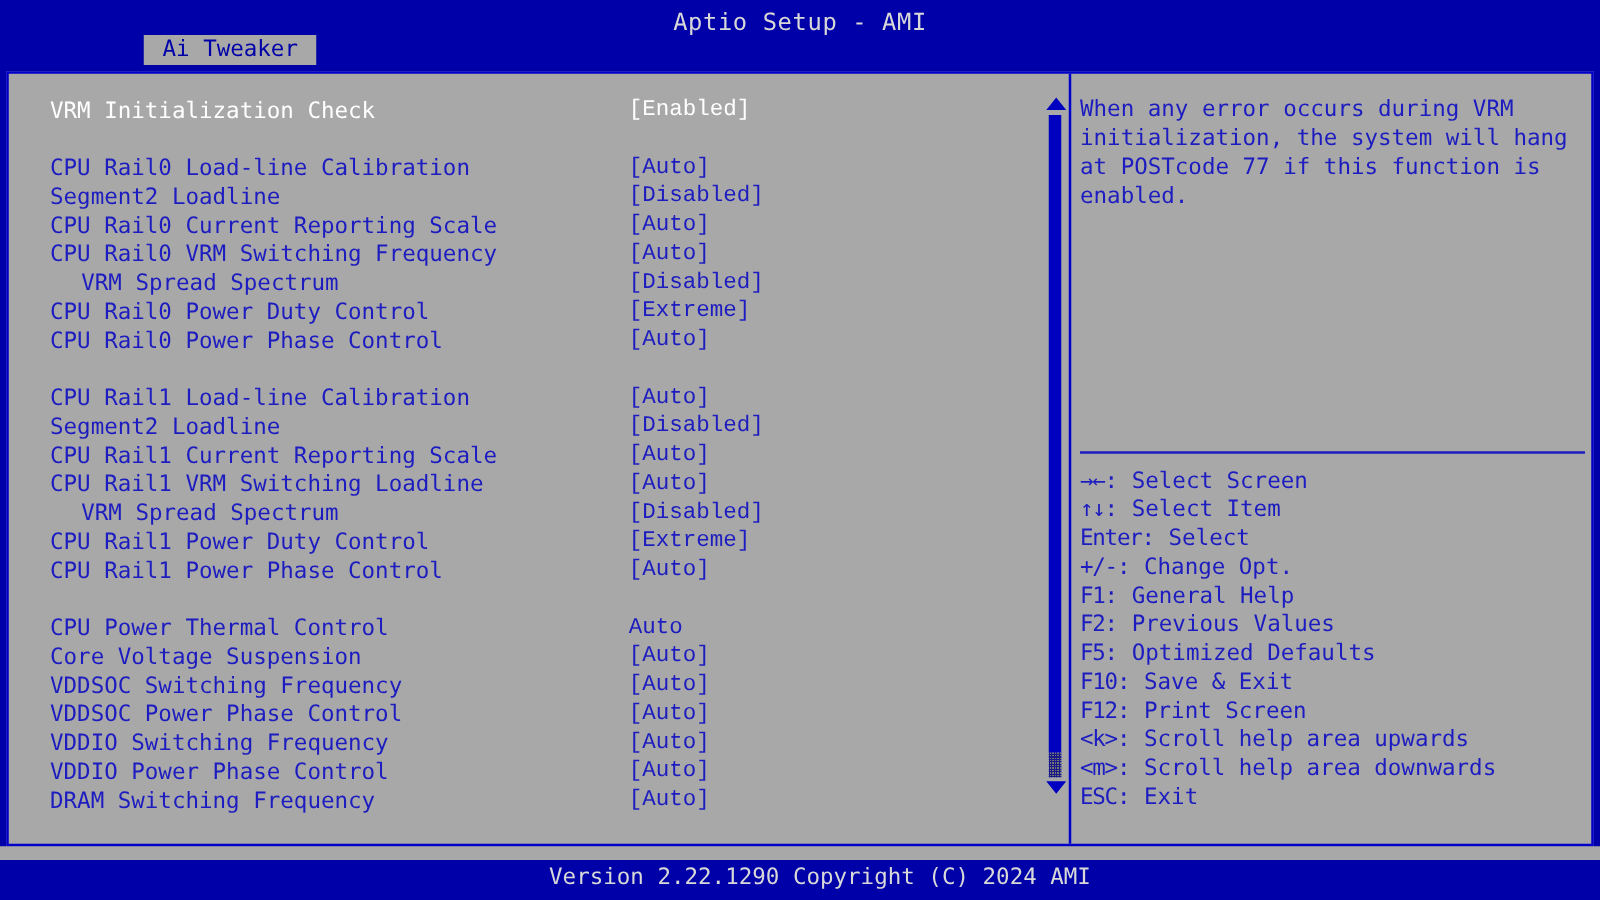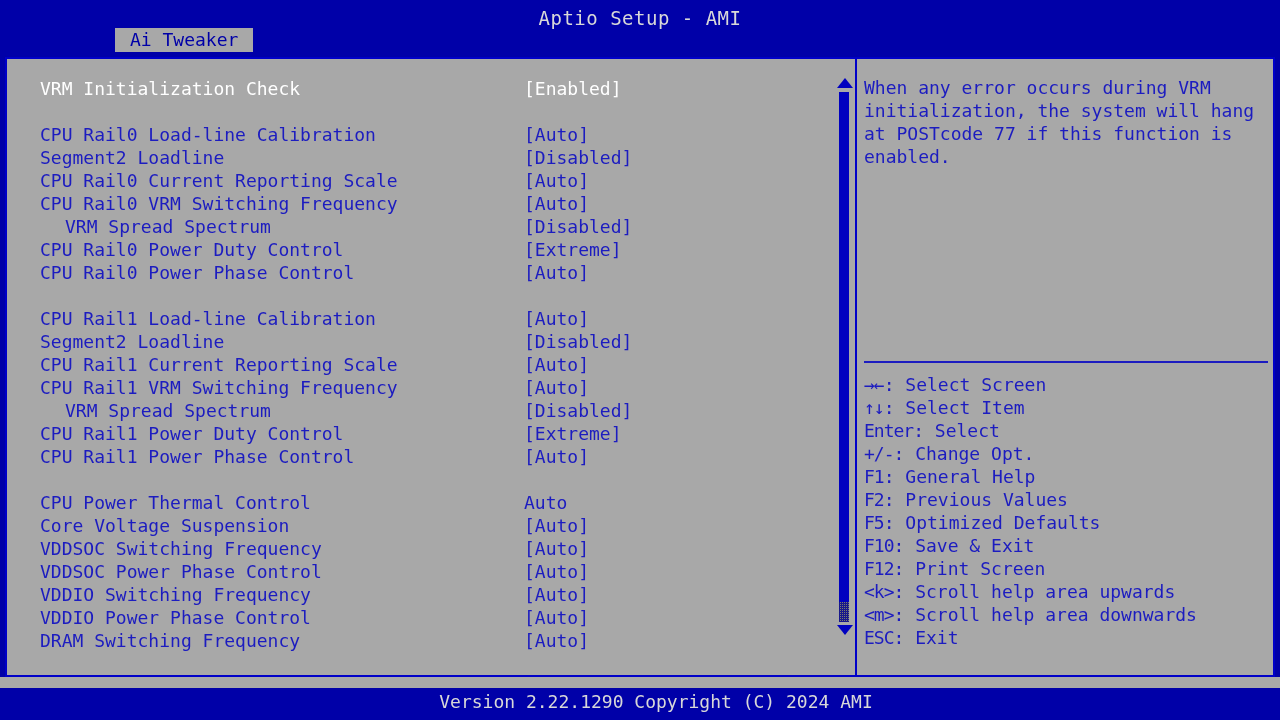--- a/index.html
+++ b/index.html
@@ -90,23 +90,24 @@
     position: absolute;
     left: 33px;
     top: 0;
     max-width: 470px;
     overflow: hidden;
     white-space: pre;
   }
   .row .label.indent { left: 58px; }
   .row .value {
     position: absolute;
-    left: 517px;
+    left: 496px;
     top: 0;
     white-space: pre;
+    font-family: Liberation Mono, monospace;
   }
 
   
   #scrollbar {
     position: absolute;
     left: 826px; top: 0;
     width: 22px; height: 616px;
   }
   #sb-up, #sb-down {
     position: absolute;
@@ -234,21 +235,21 @@
         <div class="row" style="top: 64px;"><span class="label">CPU Rail0 Load-line Calibration</span><span class="value">[Auto]</span></div>
         <div class="row" style="top: 87px;"><span class="label">Segment2 Loadline</span><span class="value">[Disabled]</span></div>
         <div class="row" style="top: 110px;"><span class="label">CPU Rail0 Current Reporting Scale</span><span class="value">[Auto]</span></div>
         <div class="row" style="top: 133px;"><span class="label">CPU Rail0 VRM Switching Frequency</span><span class="value">[Auto]</span></div>
         <div class="row" style="top: 156px;"><span class="label indent">VRM Spread Spectrum</span><span class="value">[Disabled]</span></div>
         <div class="row" style="top: 179px;"><span class="label">CPU Rail0 Power Duty Control</span><span class="value">[Extreme]</span></div>
         <div class="row" style="top: 202px;"><span class="label">CPU Rail0 Power Phase Control</span><span class="value">[Auto]</span></div>
         <div class="row" style="top: 248px;"><span class="label">CPU Rail1 Load-line Calibration</span><span class="value">[Auto]</span></div>
         <div class="row" style="top: 271px;"><span class="label">Segment2 Loadline</span><span class="value">[Disabled]</span></div>
         <div class="row" style="top: 294px;"><span class="label">CPU Rail1 Current Reporting Scale</span><span class="value">[Auto]</span></div>
-        <div class="row" style="top: 317px;"><span class="label">CPU Rail1 VRM Switching Frequency</span><span class="value">[Auto]</span></div>
+        <div class="row" style="top: 317px;"><span class="label">CPU Rail1 VRM Switching Loadline</span><span class="value">[Auto]</span></div>
         <div class="row" style="top: 340px;"><span class="label indent">VRM Spread Spectrum</span><span class="value">[Disabled]</span></div>
         <div class="row" style="top: 363px;"><span class="label">CPU Rail1 Power Duty Control</span><span class="value">[Extreme]</span></div>
         <div class="row" style="top: 386px;"><span class="label">CPU Rail1 Power Phase Control</span><span class="value">[Auto]</span></div>
         <div class="row" style="top: 432px;"><span class="label">CPU Power Thermal Control</span><span class="value">Auto</span></div>
         <div class="row" style="top: 455px;"><span class="label">Core Voltage Suspension</span><span class="value">[Auto]</span></div>
         <div class="row" style="top: 478px;"><span class="label">VDDSOC Switching Frequency</span><span class="value">[Auto]</span></div>
         <div class="row" style="top: 501px;"><span class="label">VDDSOC Power Phase Control</span><span class="value">[Auto]</span></div>
         <div class="row" style="top: 524px;"><span class="label">VDDIO Switching Frequency</span><span class="value">[Auto]</span></div>
         <div class="row" style="top: 547px;"><span class="label">VDDIO Power Phase Control</span><span class="value">[Auto]</span></div>
         <div class="row" style="top: 570px;"><span class="label">DRAM Switching Frequency</span><span class="value">[Auto]</span></div>

